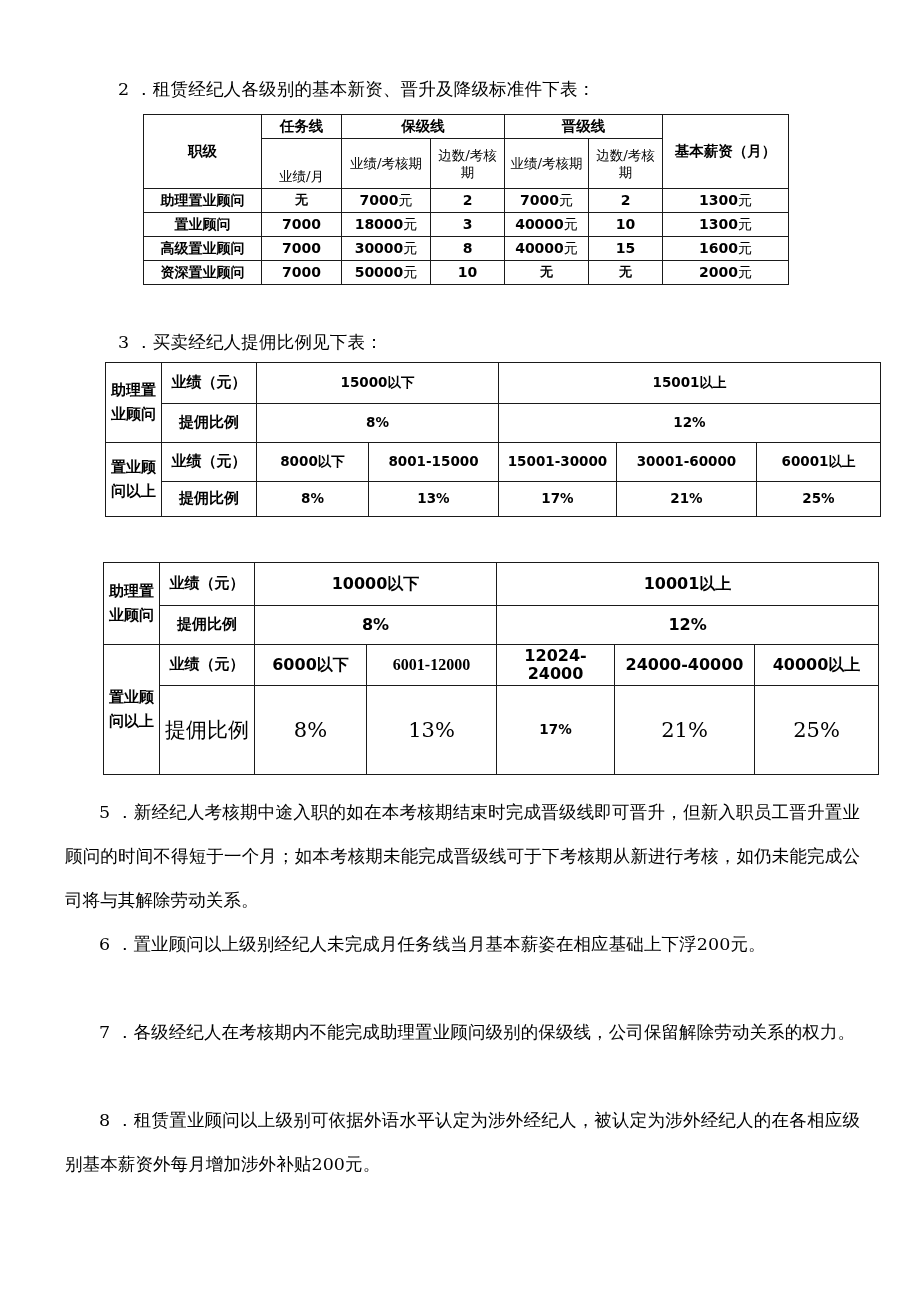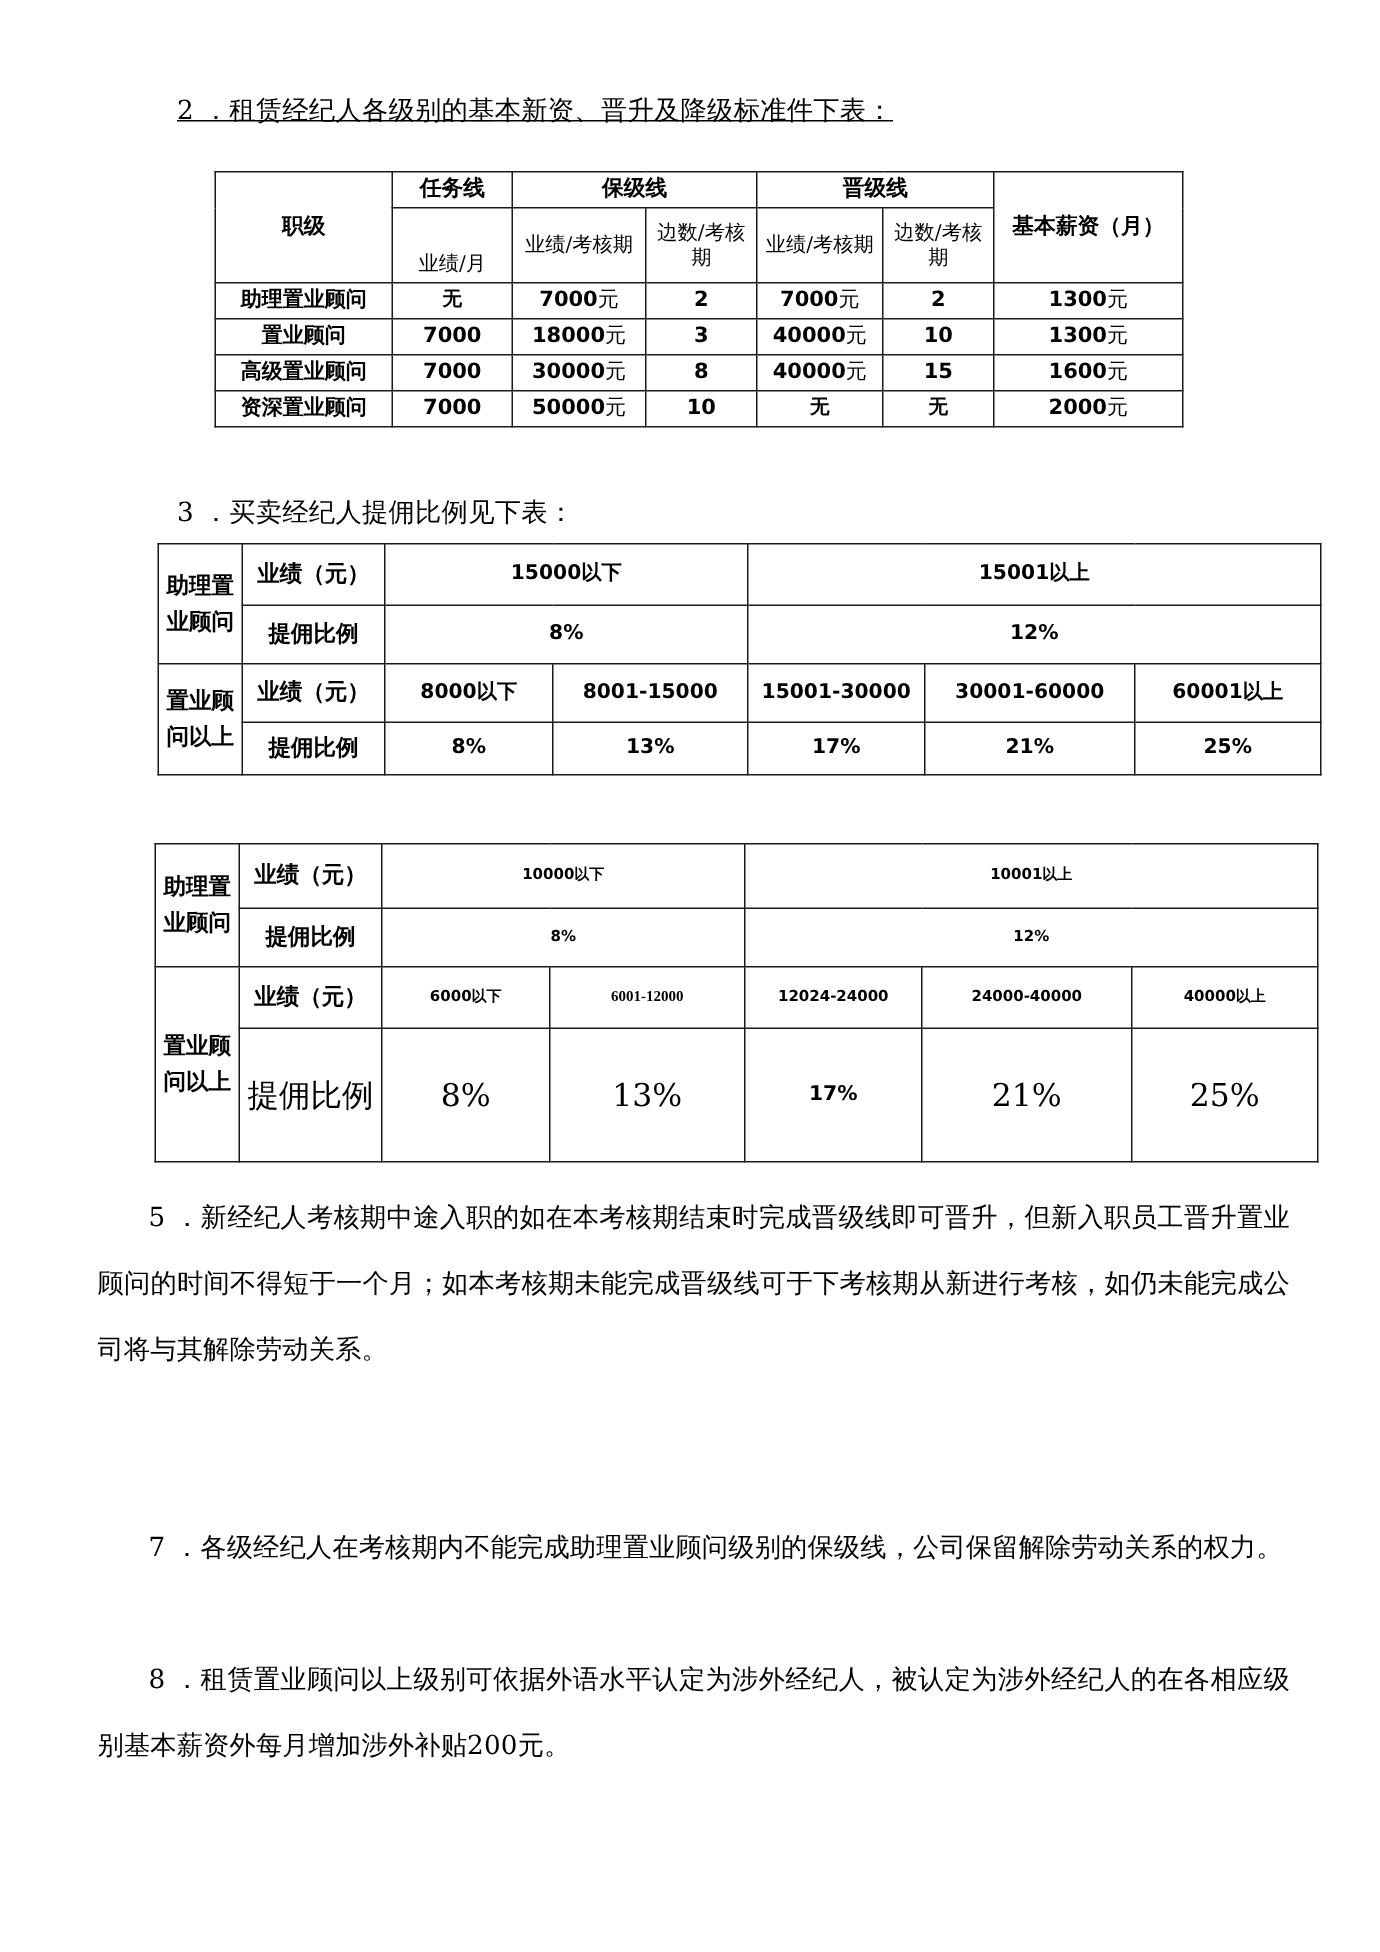--- a/index.html
+++ b/index.html
@@ -111,21 +111,21 @@
     width: 56px;
   }
   #table2 td.rowhdr {
     font-family: "DejaVu Serif", "Liberation Serif", serif;
     font-weight: bold;
     font-size: 15px;
   }
 
   
   #table3 { left: 103px; top: 562px; width: 717px; }
-  #table3 td { height: 26px; font-size: 10px; }
+  #table3 td { height: 26px; font-size: 16px; }
   #table3 td.sidelabel {
     font-family: "DejaVu Serif", "Liberation Serif", serif;
     font-weight: bold;
     font-size: 15px;
     line-height: 1.55;
     width: 56px;
   }
   #table3 td.rowhdr {
     font-family: "DejaVu Serif", "Liberation Serif", serif;
     font-weight: bold;
@@ -146,21 +146,21 @@
     font-weight: normal;
     font-size: 21px;
     line-height: 1.75;
   }
 </style>
 </head>
 <body>
 
 <div class="page">
 
-  <div class="heading" style="left:118px; top:64px;text-decoration:underline;">2 ．租赁经纪人各级别的基本新资、晋升及降级标准件下表：</div>
+  <div class="heading" style="left:118px; top:79px;">2 ．租赁经纪人各级别的基本新资、晋升及降级标准件下表：</div>
 
   <table class="doc" id="table1">
     <colgroup>
       <col style="width:118px">
       <col style="width:80px">
       <col style="width:89px">
       <col style="width:74px">
       <col style="width:84px">
       <col style="width:74px">
       <col style="width:126px">
@@ -307,18 +307,19 @@
         <td class="bigpct" style="height:88px;">13%</td>
         <td class="bigpct-b" style="height:88px;">17%</td>
         <td class="bigpct" style="height:88px;">21%</td>
         <td class="bigpct" style="height:88px;">25%</td>
       </tr>
     </tbody>
   </table>
 
   <div class="para" style="left:65px; top:790px; width:795px; text-indent:34px;">5 ．新经纪人考核期中途入职的如在本考核期结束时完成晋级线即可晋升，但新入职员工晋升置业顾问的时间不得短于一个月；如本考核期未能完成晋级线可于下考核期从新进行考核，如仍未能完成公司将与其解除劳动关系。</div>
 
+  <div class="para" style="left:65px; top:922px; width:795px; text-indent:34px;">6 ．置业顾问以上级别经纪人未完成月任务线当月基本薪姿在相应基础上下浮200元。</div>
 
   <div class="para" style="left:65px; top:1010px; width:795px; text-indent:34px;">7 ．各级经纪人在考核期内不能完成助理置业顾问级别的保级线，公司保留解除劳动关系的权力。</div>
 
   <div class="para" style="left:65px; top:1098px; width:795px; text-indent:34px;">8 ．租赁置业顾问以上级别可依据外语水平认定为涉外经纪人，被认定为涉外经纪人的在各相应级别基本薪资外每月增加涉外补贴200元。</div>
 
 </div>
 
 </body></html>

